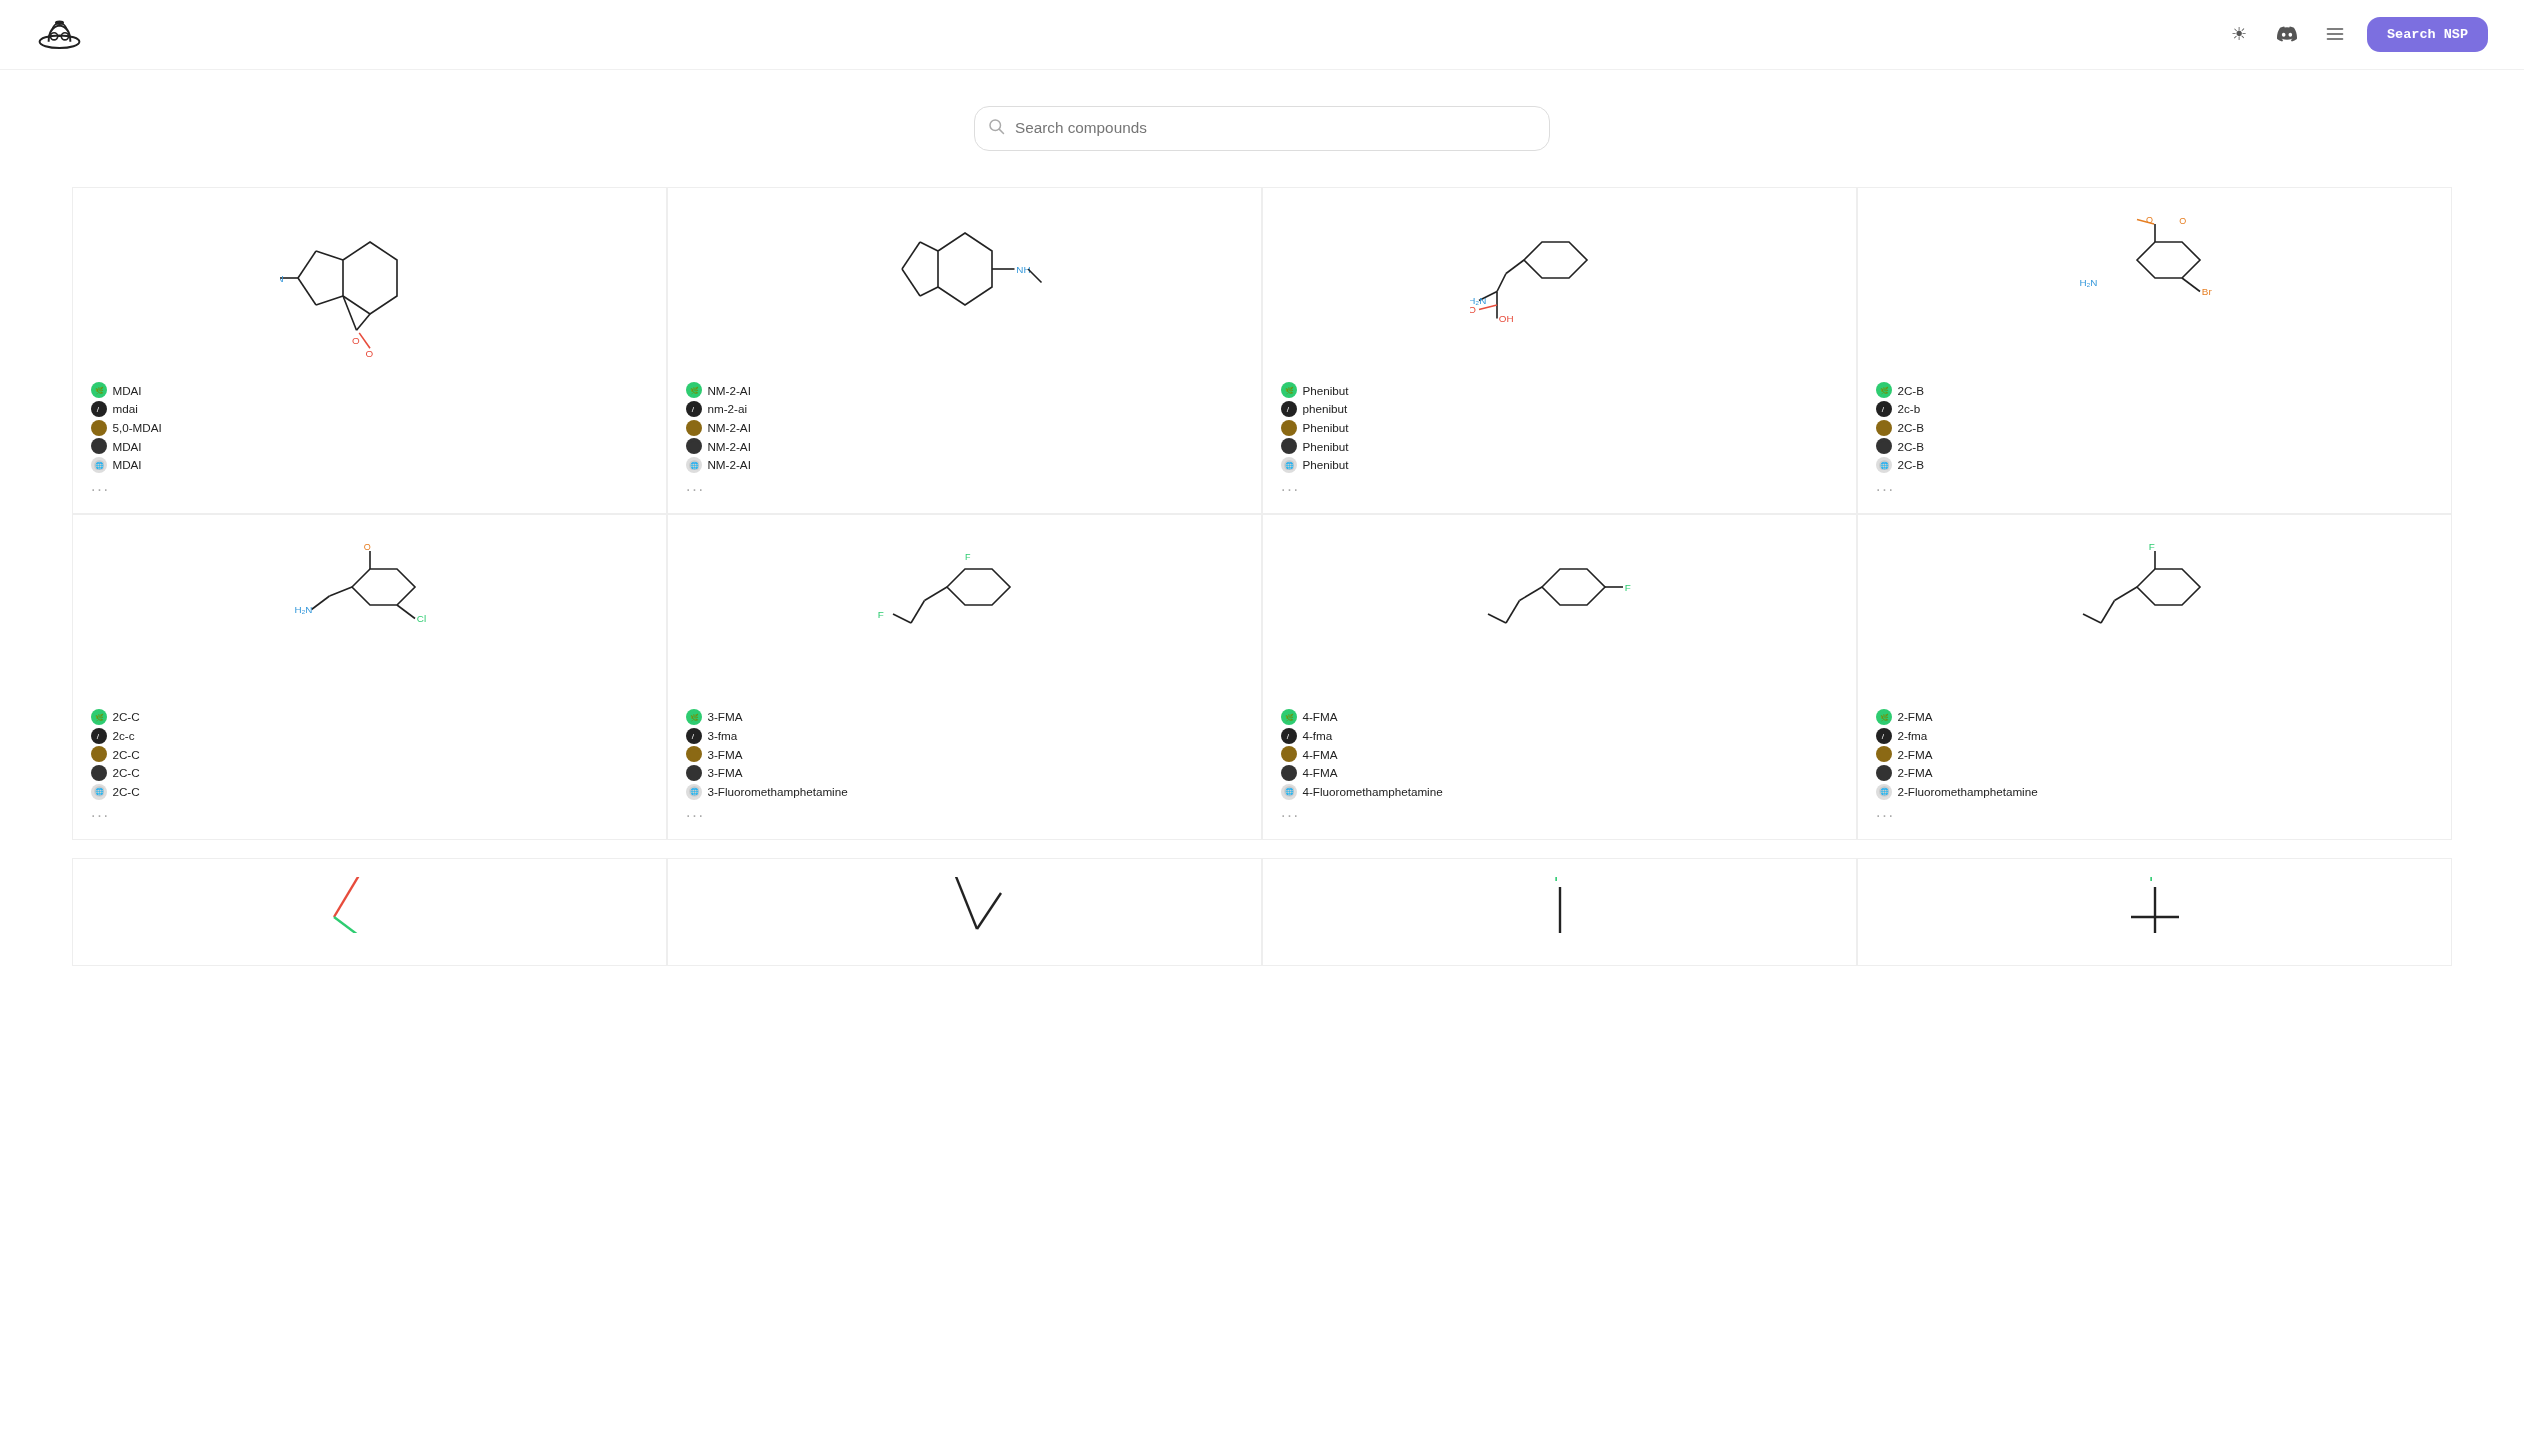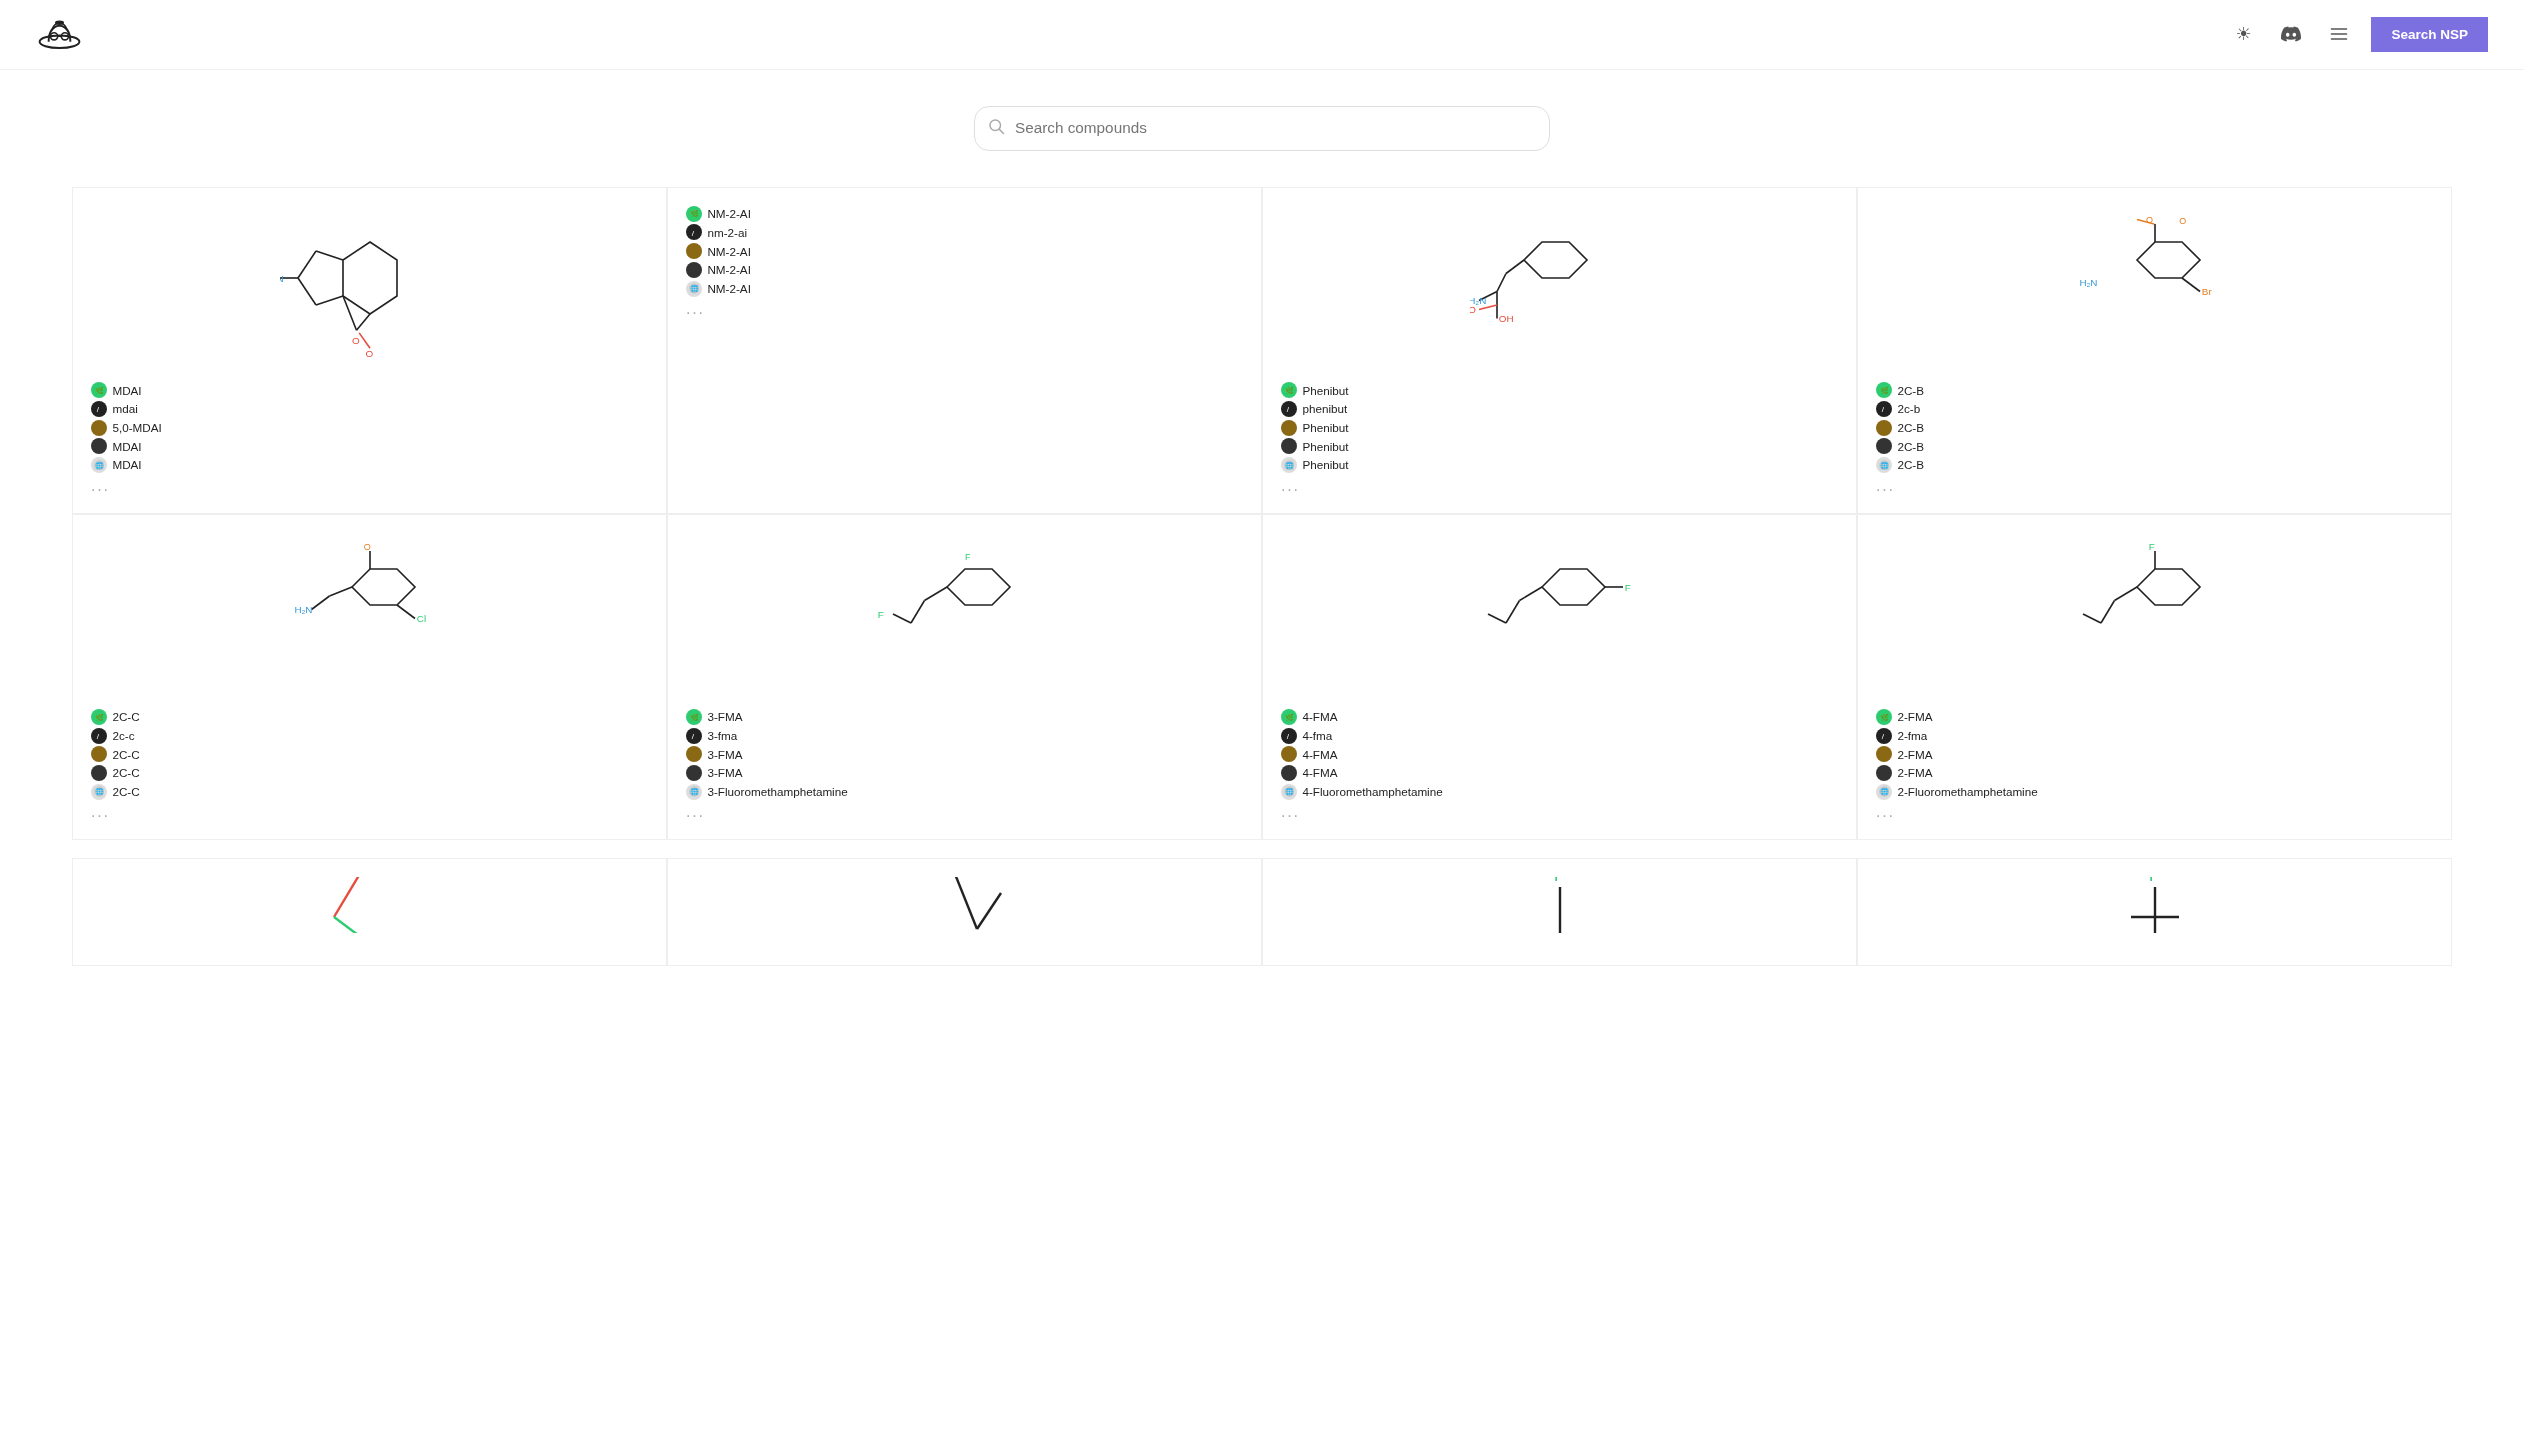--- a/index.html
+++ b/index.html
@@ -36,25 +36,26 @@
       width: 32px;
       height: 32px;
       border-radius: 5.4px;
       font-size: 18px;
       color: #555;
     }
     .search-nsp-btn {
       background: #7c6fe0;
       color: #fff;
       border: none;
-      border-radius: 0;
+      border-radius: 13px;
       padding: 10px 20px;
       font-size: 13.5px;
       font-weight: 600;
       cursor: pointer;
+      font-family: Liberation Mono, monospace;
     }
 
     
     .search-section {
       display: flex;
       justify-content: center;
       padding: 36px 18px 18px;
     }
     .search-container {
       position: relative;
@@ -276,20 +277,36 @@
               <circle cx="6" cy="6" r="6" fill="#ccc"></circle>
               <text x="1" y="9" font-size="8" fill="#555" font-family="sans-serif">🌐</text>
             </svg>
           </span>
           <span>MDAI</span>
         </div>
         <div class="more-dots">...</div>
       </div>
     </div>
     <div class="compound-card">
+      <div class="molecule-display">
+        <svg viewBox="0 0 200 160" class="molecule-svg">
+    <g fill="none" stroke="#222" stroke-width="1.8">
+
+      <polygon points="100,20 130,40 130,80 100,100 70,80 70,40"></polygon>
+      <line x1="70" y1="40" x2="50" y2="30"></line>
+      <line x1="70" y1="80" x2="50" y2="90"></line>
+      <line x1="50" y1="30" x2="30" y2="60"></line>
+      <line x1="50" y1="90" x2="30" y2="60"></line>
+    </g>
+
+    <line x1="130" y1="60" x2="155" y2="60" stroke="#222" stroke-width="1.8"></line>
+    <text x="157" y="64" font-size="11" fill="#3498db" font-family="sans-serif">NH</text>
+    <line x1="170" y1="60" x2="185" y2="75" stroke="#222" stroke-width="1.8"></line>
+  </svg>
+      </div>
       <div class="compound-info">
         <div class="compound-row">
           <span class="row-icon icon-green">
             <svg width="10.8" height="10.8" viewBox="0 0 12 12" style="font-size:11px">
               <circle cx="6" cy="6" r="6" fill="#2ecc71"></circle>
               <text x="2" y="9" font-size="8" fill="white" font-family="sans-serif">🌿</text>
             </svg>
           </span>
           <span>NM-2-AI</span>
         </div>

